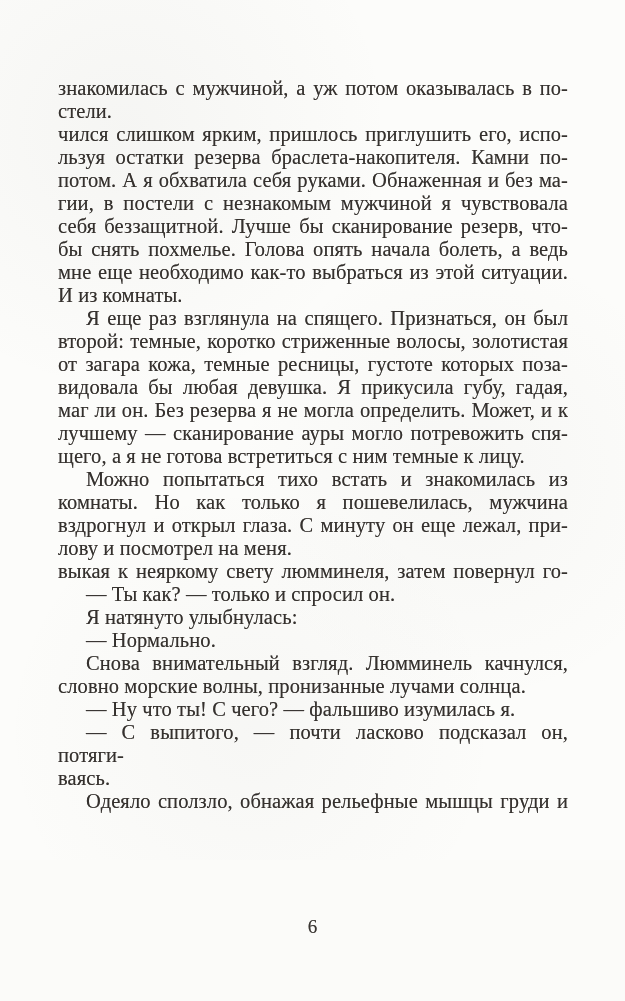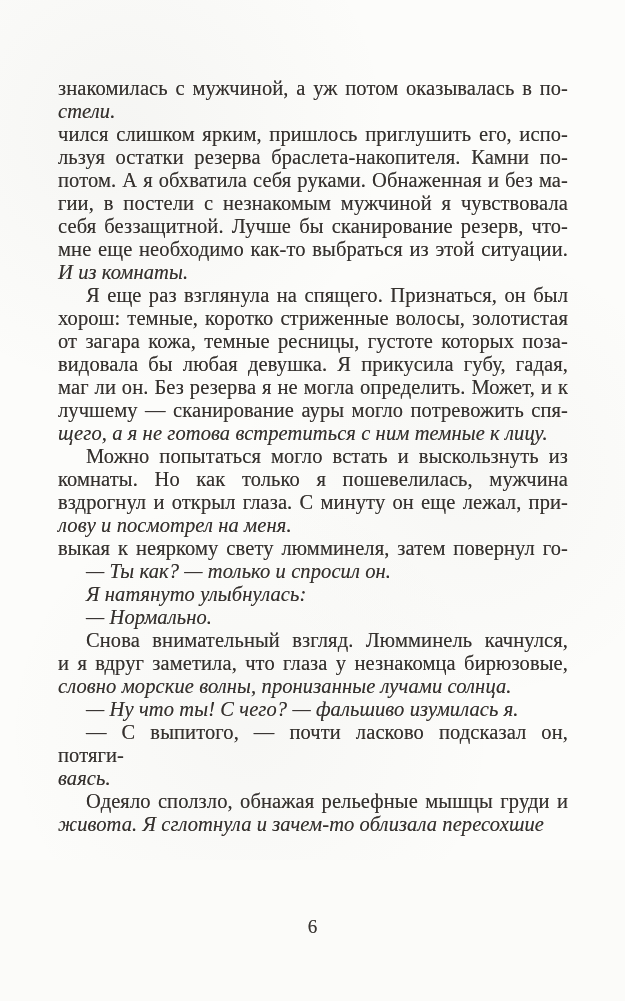--- a/index.html
+++ b/index.html
@@ -41,21 +41,20 @@
     text-align: justify;
     text-align-last: justify;
     white-space: normal;
     text-shadow: 0 0 0.5px rgba(53,49,46,0.55);
   }
   .line.first {
     text-indent: 28px;
   }
   .line.last {
     text-align-last: left;
-    font-style: italic;
   }
   .page-number {
     position: absolute;
     top: 916px;
     left: 0;
     width: 100%;
     text-align: center;
     font-size: 19px;
     line-height: 22px;
     color: #3a3633;
@@ -70,59 +69,58 @@
       <div class="para">
         <div class="line">знакомилась с мужчиной, а уж потом оказывалась в по-</div>
         <div class="line last">стели.</div>
       </div>
       <div class="para">
         <div class="line">чился слишком ярким, пришлось приглушить его, испо-</div>
         <div class="line">льзуя остатки резерва браслета-накопителя. Камни по-</div>
         <div class="line">потом. А я обхватила себя руками. Обнаженная и без ма-</div>
         <div class="line">гии, в постели с незнакомым мужчиной я чувствовала</div>
         <div class="line">себя беззащитной. Лучше бы сканирование резерв, что-</div>
+        <div class="line">бы снять похмелье. Голова опять начала болеть, а ведь</div>
         <div class="line">мне еще необходимо как-то выбраться из этой ситуации.</div>
         <div class="line last">И из комнаты.</div>
       </div>
       <div class="para">
         <div class="line first">Я еще раз взглянула на спящего. Признаться, он был</div>
-        <div class="line">хорош: темные, коротко стриженные волосы, золотистая</div>
+        <div class="line">второй: темные, коротко стриженные волосы, золотистая</div>
         <div class="line">от загара кожа, темные ресницы, густоте которых поза-</div>
         <div class="line">видовала бы любая девушка. Я прикусила губу, гадая,</div>
         <div class="line">маг ли он. Без резерва я не могла определить. Может, и к</div>
         <div class="line">лучшему — сканирование ауры могло потревожить спя-</div>
         <div class="line last">щего, а я не готова встретиться с ним темные к лицу.</div>
       </div>
       <div class="para">
-        <div class="line first">Можно попытаться могло встать и выскользнуть из</div>
+        <div class="line first">Можно попытаться тихо встать и знакомилась из</div>
         <div class="line">комнаты. Но как только я пошевелилась, мужчина</div>
         <div class="line">вздрогнул и открыл глаза. С минуту он еще лежал, при-</div>
         <div class="line last">лову и посмотрел на меня.</div>
         <div class="line">выкая к неяркому свету люмминеля, затем повернул го-</div>
       </div>
       <div class="para">
         <div class="line first last">— Ты как? — только и спросил он.</div>
       </div>
       <div class="para">
         <div class="line first last">Я натянуто улыбнулась:</div>
       </div>
       <div class="para">
         <div class="line first last">— Нормально.</div>
       </div>
       <div class="para">
         <div class="line first">Снова внимательный взгляд. Люмминель качнулся,</div>
-        <div class="line">и я вдруг заметила, что глаза у незнакомца бирюзовые,</div>
         <div class="line last">словно морские волны, пронизанные лучами солнца.</div>
       </div>
       <div class="para">
         <div class="line first last">— Ну что ты! С чего? — фальшиво изумилась я.</div>
       </div>
       <div class="para">
         <div class="line first">— С выпитого, — почти ласково подсказал он, потяги-</div>
         <div class="line last">ваясь.</div>
       </div>
       <div class="para">
         <div class="line first">Одеяло сползло, обнажая рельефные мышцы груди и</div>
-        <div class="line last">живота. Я сглотнула и зачем-то облизала пересохшие</div>
       </div>
     </div>
   <div class="page-number">6</div>
 </div>
 
 </body></html>

